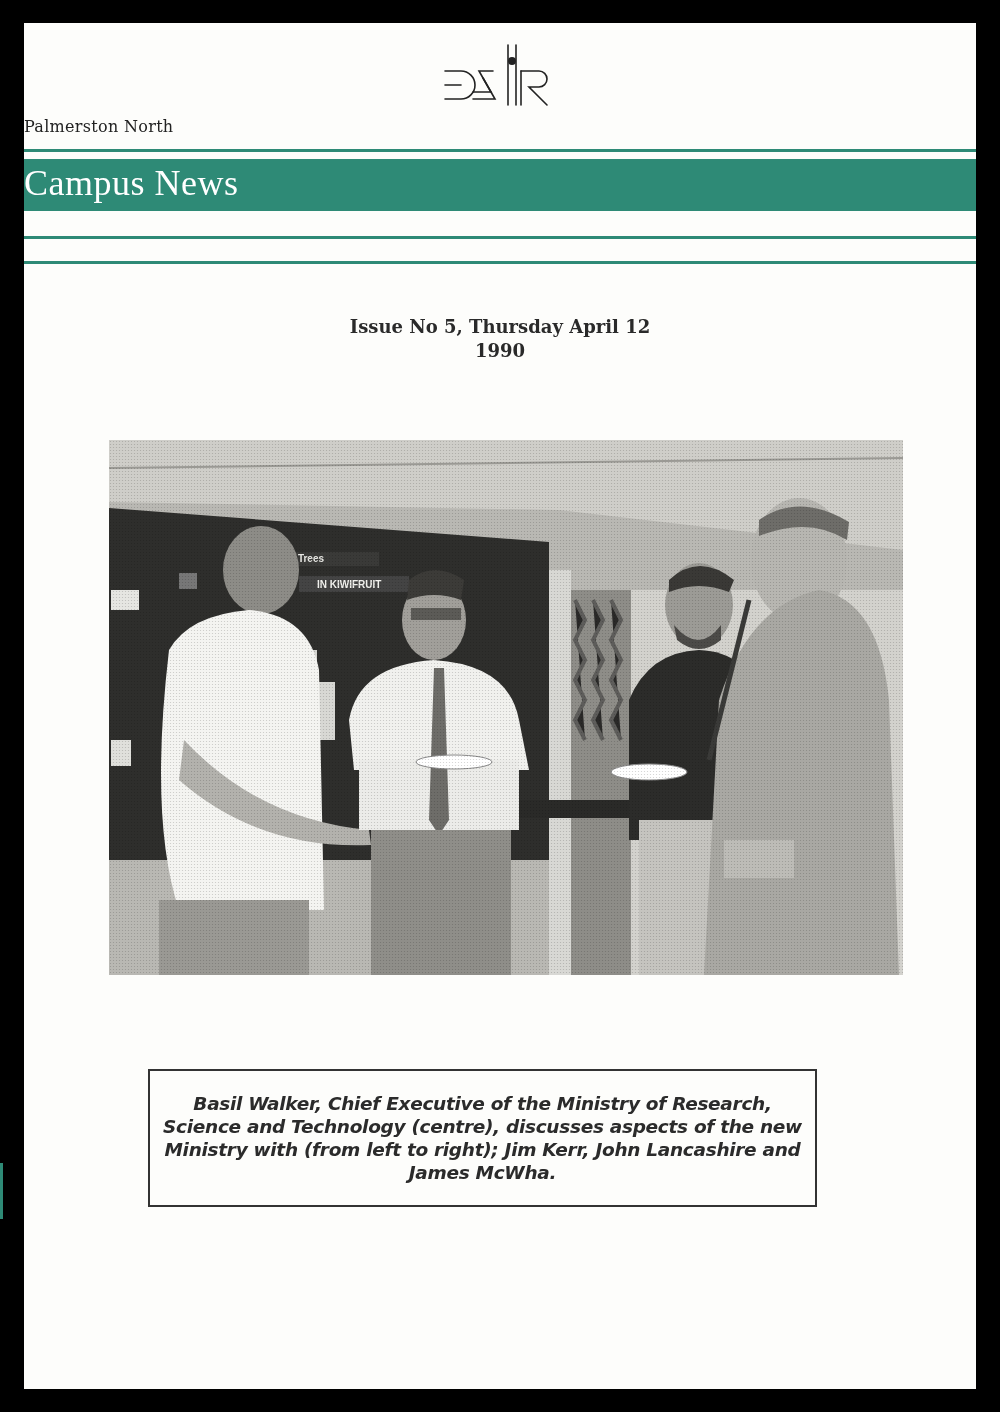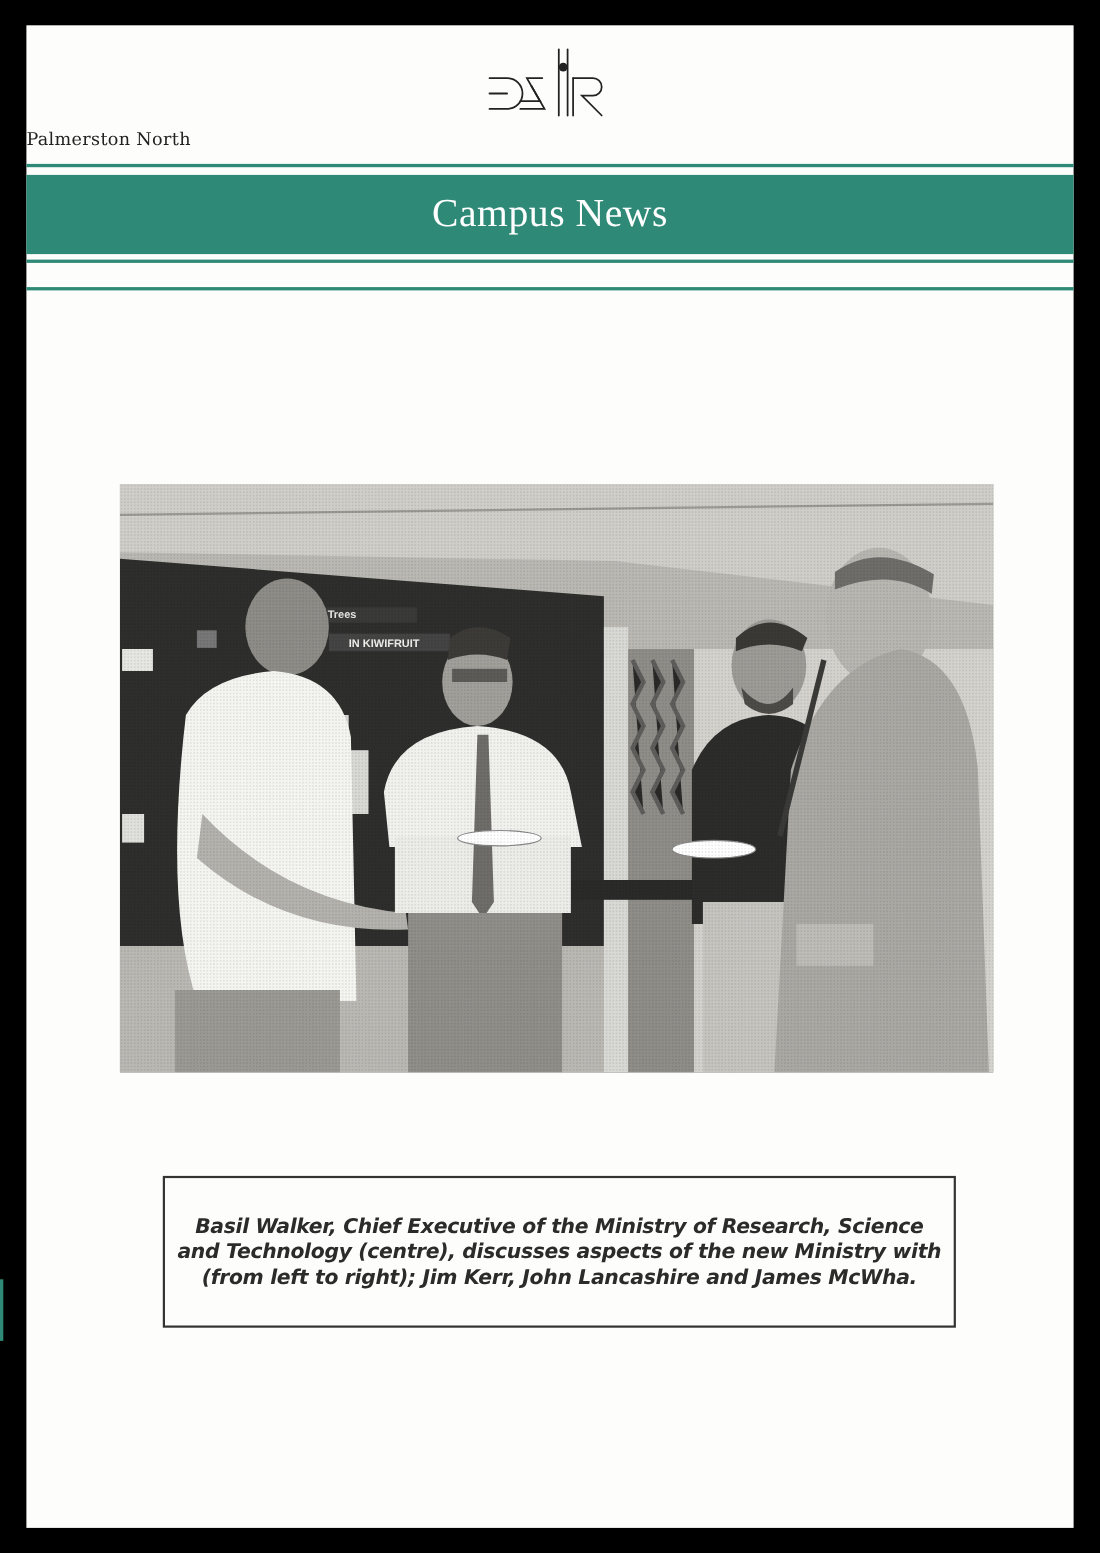--- a/index.html
+++ b/index.html
@@ -31,23 +31,23 @@
       letter-spacing: 0.3px;
     }
     .rule {
       position: absolute;
       left: 0; width: 952px;
       background: var(--accent, #2e8a76);
     }
     .rule-top { top: 126px; height: 3px; }
     .band {
       position: absolute;
-      left: 0; width: 952px; top: 136px; height: 72px;
+      left: 0; width: 952px; top: 136px; height: 52px;
       background: var(--accent, #2e8a76);
-      display: flex; align-items: center; justify-content: center;
+      display: flex; align-items: center; 
     }
     .band-title {
       font-family: "Liberation Serif", "DejaVu Serif", serif;
       font-size: 36px;
       color: #ffffff;
       letter-spacing: 0.5px;
       margin-top: -4px;
     }
     .rule-mid { top: 213px; height: 3px; }
     .rule-bot { top: 238px; height: 3px; }
@@ -65,21 +65,21 @@
       position: absolute;
       left: 85px; top: 417px;
       width: 794px; height: 535px;
       background: #8a8a86;
       overflow: hidden;
     }
     .photo svg { display: block; }
     .caption-box {
       position: absolute;
       left: 124px; top: 1046px;
-      width: 721px; height: 138px;
+      width: 669px; height: 138px;
       border: 2px solid #333;
       box-sizing: border-box;
       display: flex; align-items: center; justify-content: center;
       text-align: center;
     }
     .caption-text {
       font-family: "DejaVu Sans", "Liberation Sans", sans-serif;
       font-style: italic;
       font-weight: bold;
       font-size: 18.5px;
@@ -120,20 +120,24 @@
 
   <div class="org-name">Palmerston North</div>
 
   <div class="rule rule-top"></div>
   <div class="band">
     <span class="band-title">Campus News</span>
   </div>
   <div class="rule rule-mid"></div>
   <div class="rule rule-bot"></div>
 
+  <div class="issue">
+    <div>Issue No 5, Thursday April 12</div>
+    <div>1990</div>
+  </div>
 
   <div class="photo">
     <svg width="794" height="535" viewBox="0 0 794 535" xmlns="http://www.w3.org/2000/svg">
       <defs>
         <pattern id="halftone" width="3" height="3" patternUnits="userSpaceOnUse">
           <rect width="3" height="3" fill="none"></rect>
           <circle cx="1.5" cy="1.5" r="0.6" fill="rgba(0,0,0,0.18)"></circle>
         </pattern>
       </defs>
 

